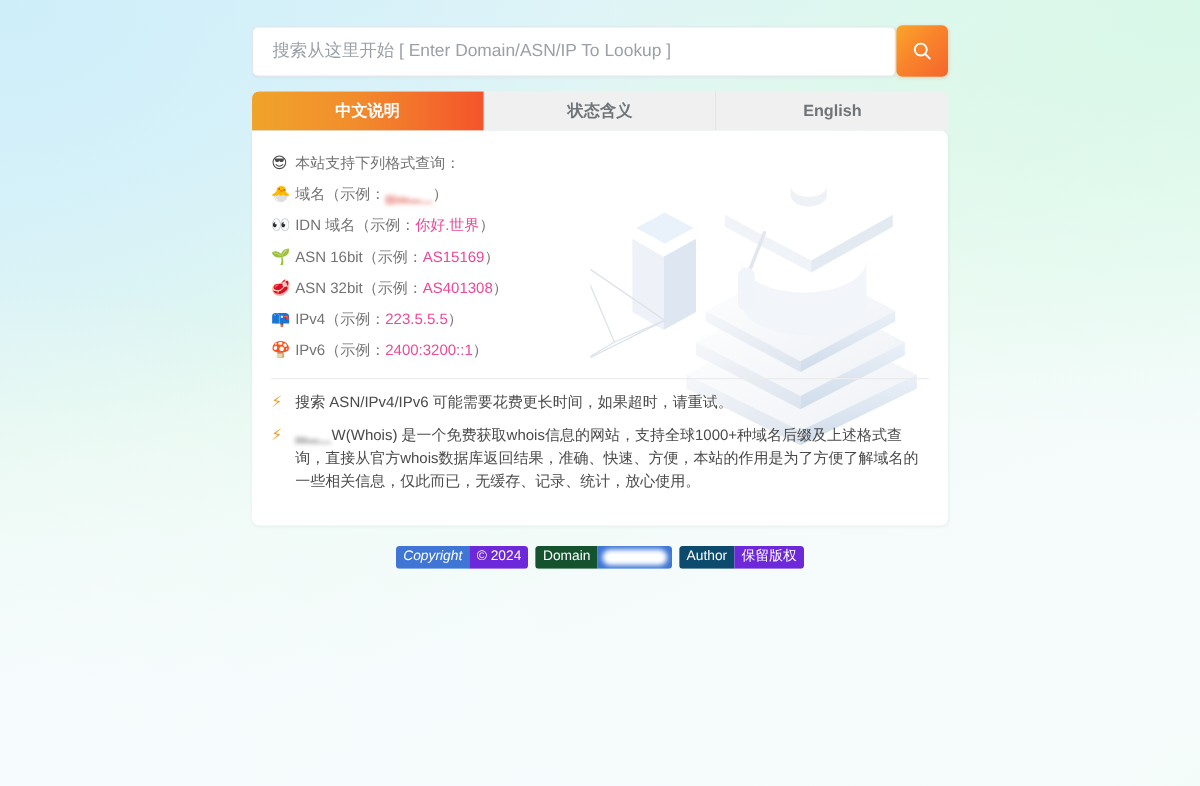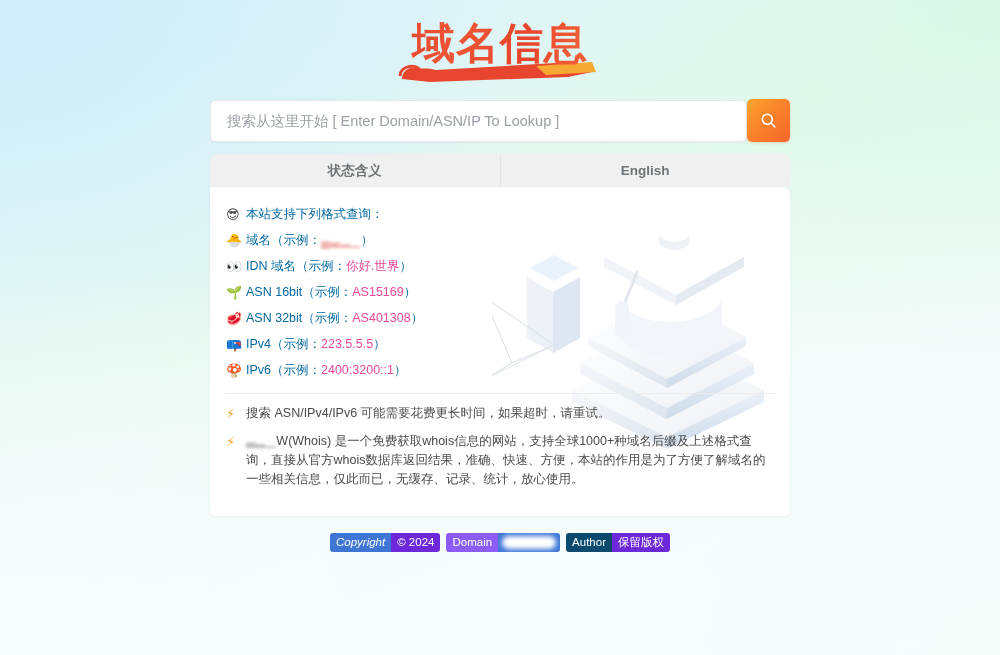--- a/index.html
+++ b/index.html
@@ -193,21 +193,21 @@
     font-family: "Liberation Sans", "DejaVu Sans", sans-serif;
   }
   .fmt-item .emo {
     font-family: "DejaVu Sans", sans-serif;
     font-size: 13px;
     width: 20px;
     display: inline-block;
     text-align: left;
     line-height: 1;
   }
-  .fmt-label { color: #0369a1; }
+  .fmt-label { color: #737373; }
   .fmt-example { color: #ec4899; }
   .fmt-example.redacted {
     display: inline-block;
     color: rgba(217,57,43,0.38);
     filter: blur(1.6px);
     letter-spacing: 0.5px;
   }
 
   .divider {
     height: 1px;
@@ -259,21 +259,21 @@
   .badge span {
     display: inline-block;
     padding: 0 6px;
     color: #ffffff;
     white-space: nowrap;
   }
   .badge .b-left  { }
   .badge .b-right { }
   .b-blue   { background: #3f76d6; font-style: italic; }
   .b-red    { background: #6d28d9; }
-  .b-yellow { background: #8b5cf6; }
+  .b-yellow { background: #14532d; }
   .b-green  { background: #0c4a6e; }
   .b-blurblue {
     background: #3f76d6;
     min-width: 62px;
     position: relative;
   }
   .b-blurblue .blurmask {
     position: absolute;
     left: 4px; right: 4px; top: 3px; bottom: 3px;
     background: #ffffff;
@@ -284,42 +284,33 @@
 </head>
 <body>
 
 <div class="bg-tint-tl"></div>
 <div class="bg-tint-tr"></div>
 <div class="bg-tint-bl"></div>
 <div class="bg-tint-br"></div>
 
 <div class="page">
 
-  <div class="logo-wrap">
-    <div class="logo">
-      <svg class="logo-swoosh" viewBox="0 0 208 26">
-        <path d="M6 21 C6 9, 22 6, 26 13 C29 19, 18 23, 14 18 C10 13, 24 8, 40 12 L176 4 L196 14 L172 19 L34 24 Z" fill="#e8452f"></path>
-        <path d="M140 8 L196 4 L200 14 L150 17 Z" fill="#f5a832"></path>
-        <path d="M4 18 C4 8, 20 5, 24 12" stroke="#e8452f" stroke-width="3" fill="none"></path>
-      </svg>
-      <div class="logo-text">域名信息</div>
-    </div>
-  </div>
 
   <div class="search-row">
     <input class="search-input" type="text" placeholder="搜索从这里开始 [ Enter Domain/ASN/IP To Lookup ]" style="">
     <button class="search-btn">
       <svg width="19" height="19" viewBox="0 0 24 24">
         <circle cx="10.5" cy="10.5" r="6.3" fill="none" stroke="#ffffff" stroke-width="2"></circle>
         <line x1="15.2" y1="15.2" x2="20" y2="20" stroke="#ffffff" stroke-width="2" stroke-linecap="round"></line>
       </svg>
     </button>
   </div>
 
   <div class="tabs">
+    <div class="tab active">中文说明</div>
     <div class="tab">状态含义</div>
     <div class="tab">English</div>
   </div>
 
   <div class="card">
 
     <svg class="illus" viewBox="0 0 300 290">
       <defs>
         <linearGradient id="g1" x1="0" y1="0" x2="1" y2="1">
           <stop offset="0%" stop-color="#ffffff"></stop>

